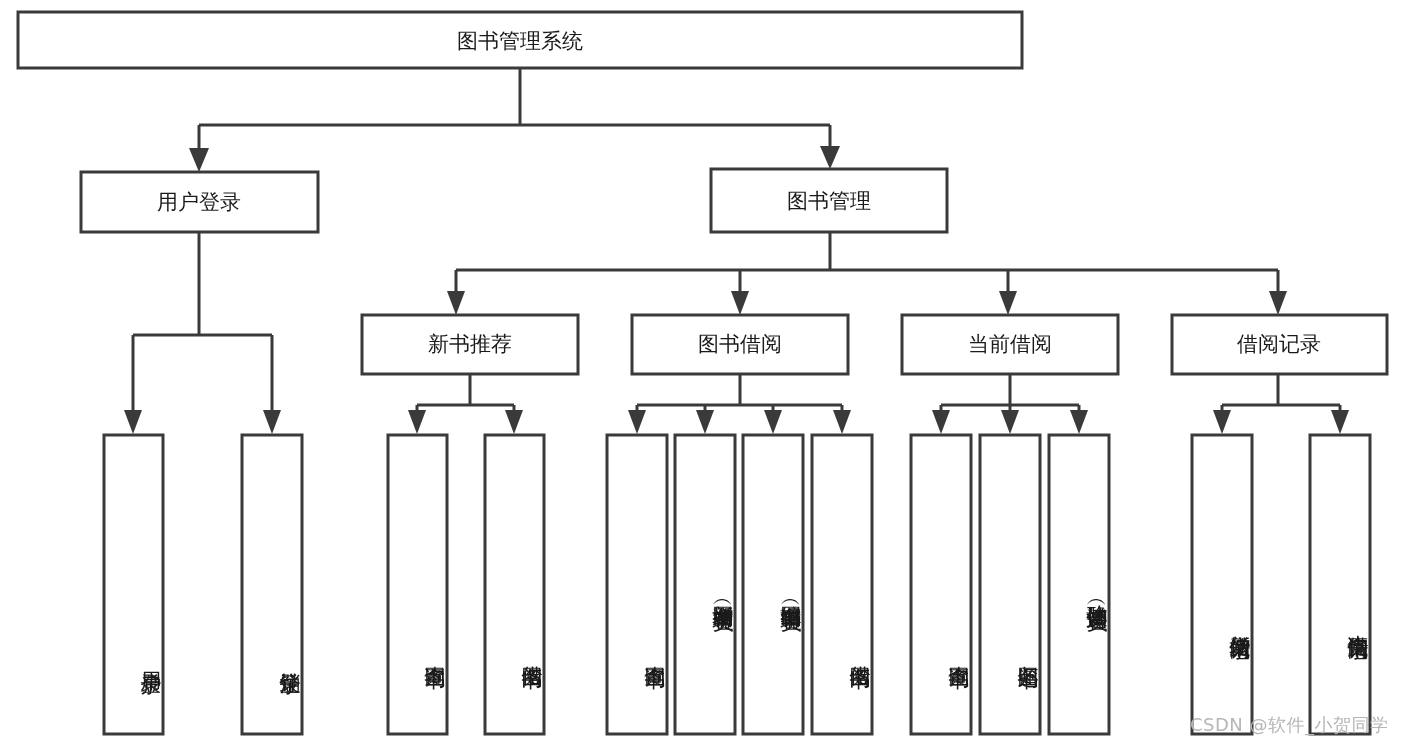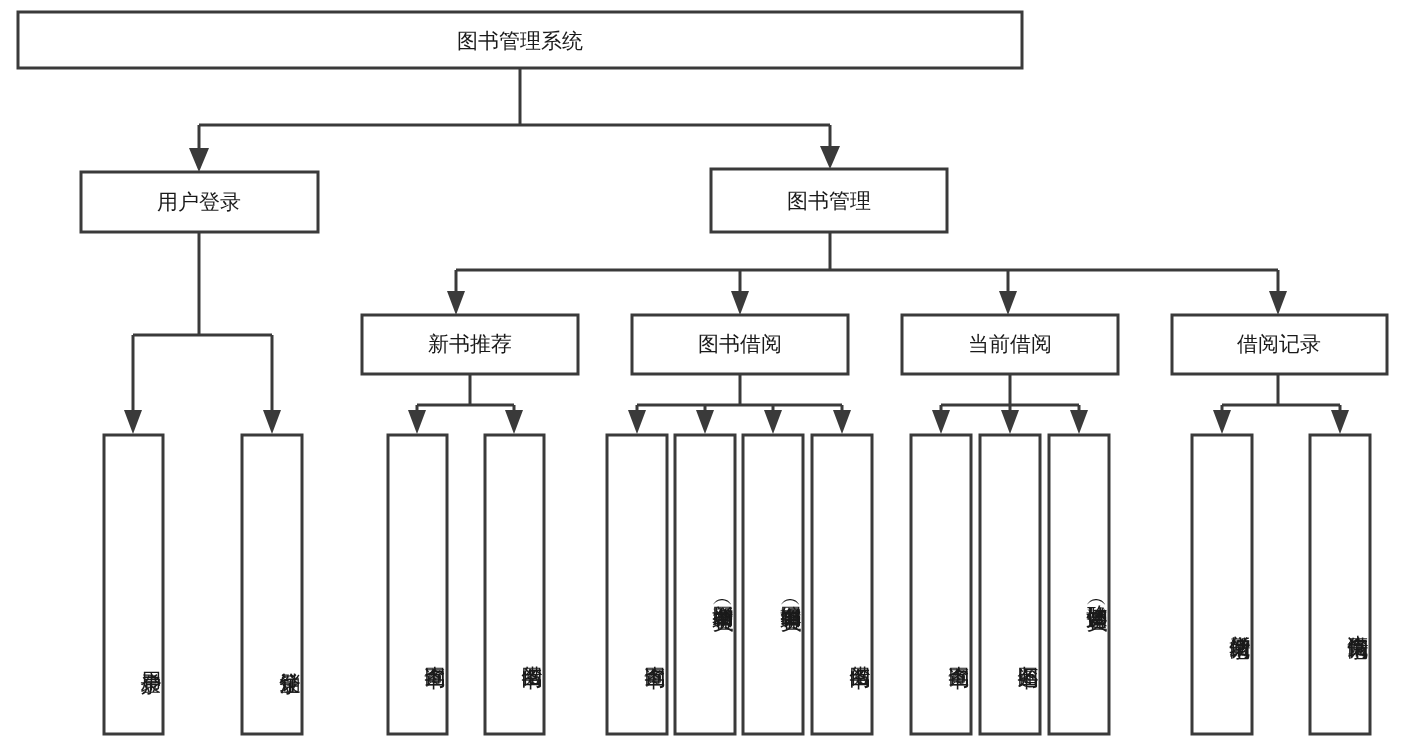--- a/index.html
+++ b/index.html
@@ -206,14 +206,15 @@
   <div class="vlabel" style="left:911px; top:435px; width:60px; height:299px; padding-top:66px;">查询图书</div>
 
   <div class="vlabel" style="left:980px; top:435px; width:60px; height:299px; padding-top:66px;">归还图书</div>
 
   <div class="vlabel" style="left:1049px; top:435px; width:60px; height:299px; padding-top:8px;">确认归还（管理员）</div>
 
   <div class="vlabel" style="left:1192px; top:435px; width:60px; height:299px; padding-top:36px;">新增借阅记录</div>
 
   <div class="vlabel" style="left:1310px; top:435px; width:60px; height:299px; padding-top:36px;">查询借阅记录</div>
 
+  <div class="watermark" style="left:1190px; top:713px;">CSDN @软件_小贺同学</div>
 
 </div>
 
 </body></html>

